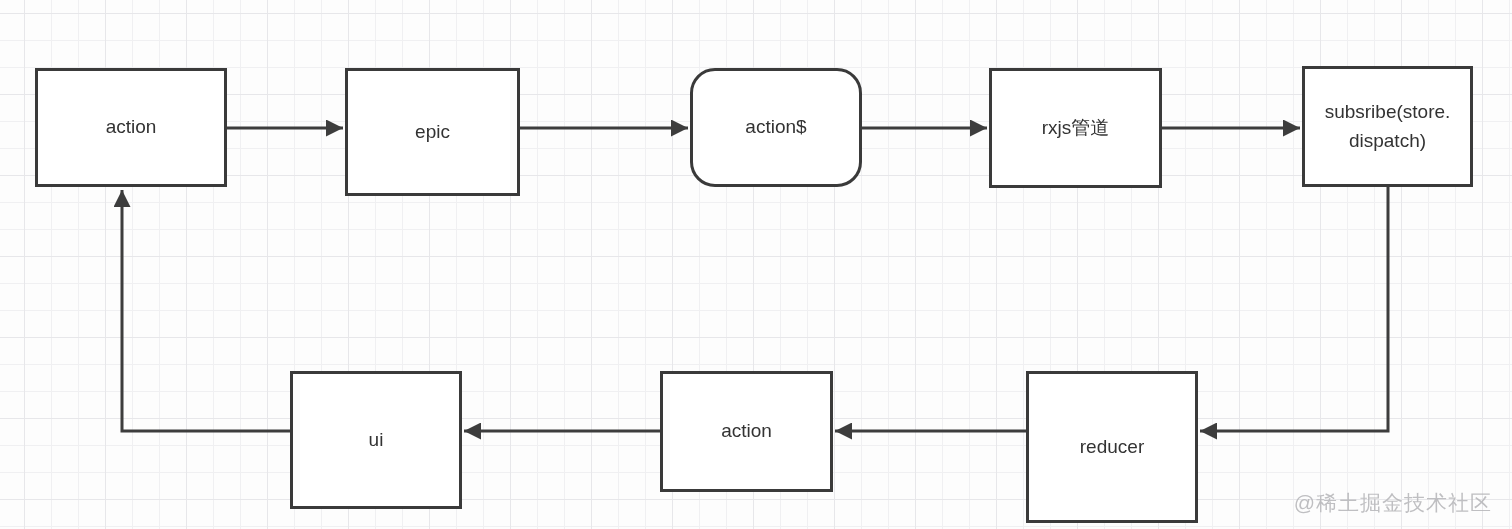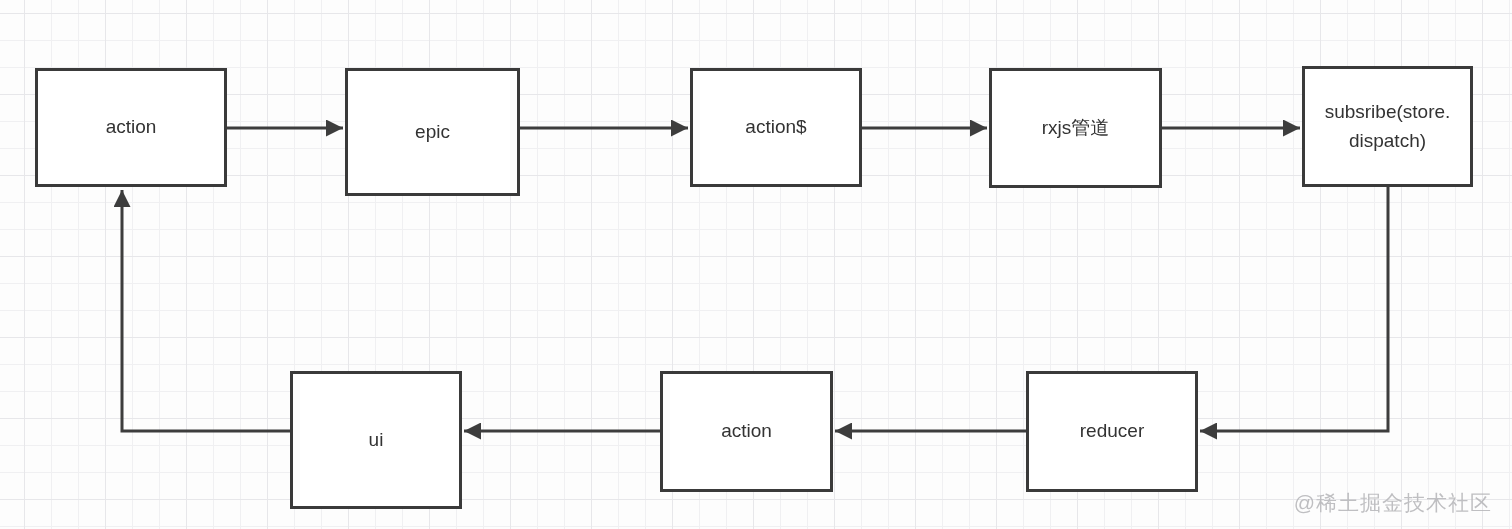--- a/index.html
+++ b/index.html
@@ -48,26 +48,26 @@
   .node .label {
     display: inline-block;
   }
   .node .label.wrap {
     max-width: 136px;
     word-break: break-all;
     text-align: center;
   }
   #node-action   { left: 35px;   top: 68px;  width: 192px; height: 119px; text-align: right; }
   #node-epic     { left: 345px;  top: 68px;  width: 175px; height: 128px; }
-  #node-action-stream { left: 690px; top: 68px; width: 172px; height: 119px; }
+  #node-action-stream { left: 690px; top: 68px; width: 172px; height: 119px; border-radius: 25px; }
   #node-rxjs-pipe{ left: 989px;  top: 68px;  width: 173px; height: 120px; }
   #node-subscribe{ left: 1302px; top: 66px;  width: 171px; height: 121px; }
   #node-ui       { left: 290px;  top: 371px; width: 172px; height: 138px; }
   #node-state    { left: 660px;  top: 371px; width: 173px; height: 121px; }
-  #node-reducer  { left: 1026px; top: 371px; width: 172px; height: 121px; }
+  #node-reducer  { left: 1026px; top: 371px; width: 172px; height: 152px; }
   .watermark {
     position: absolute;
     right: 20px;
     bottom: 12px;
     font-size: 21px;
     color: #b5b5b8;
     opacity: 0.85;
     letter-spacing: 1px;
     z-index: 3;
     user-select: none;

